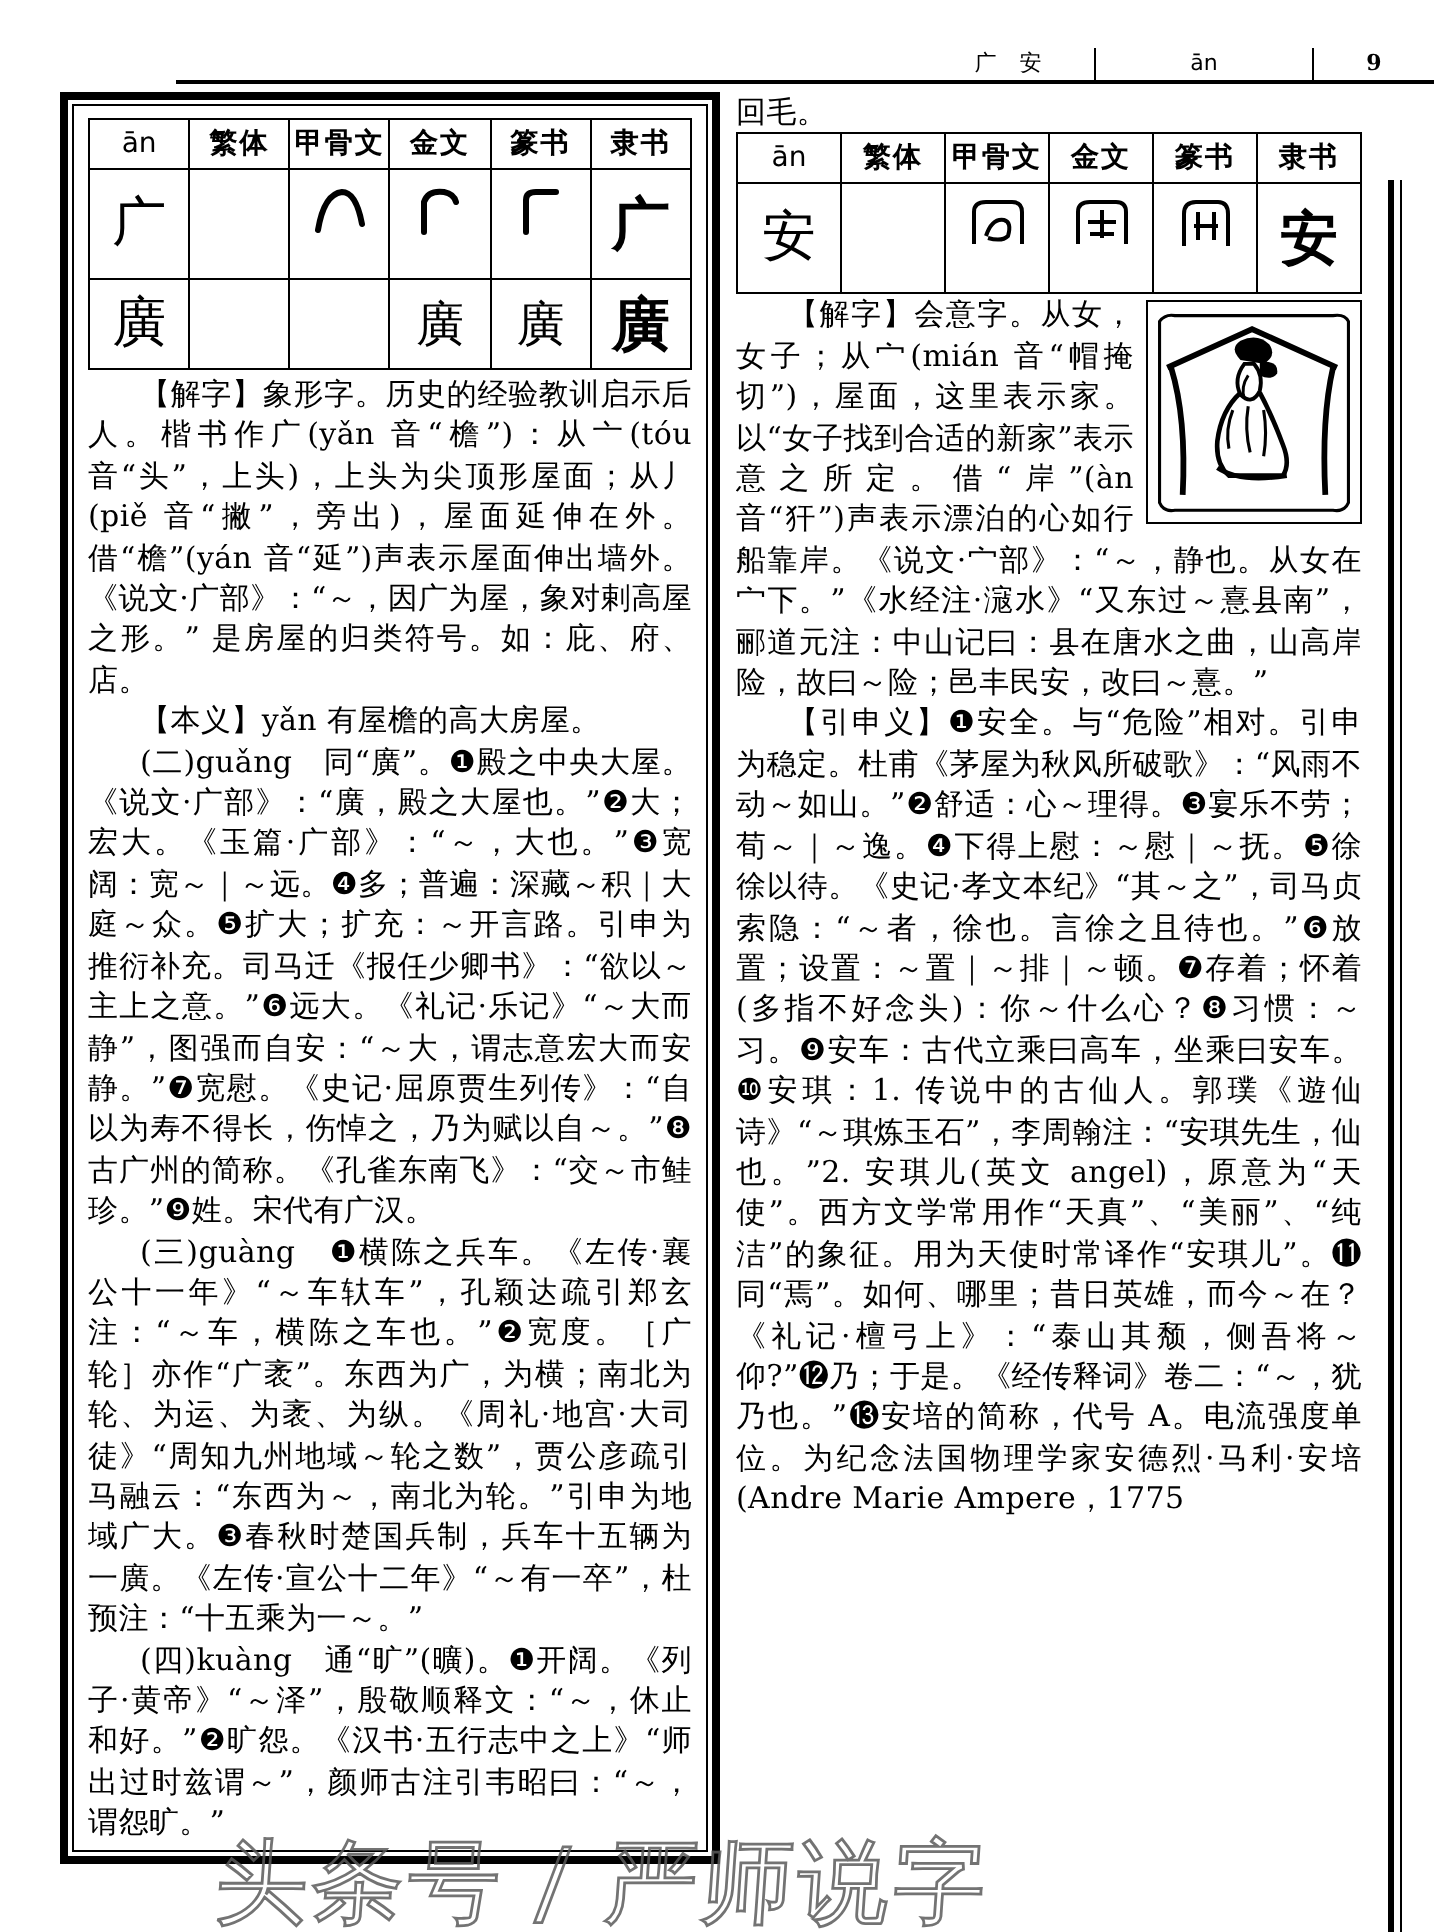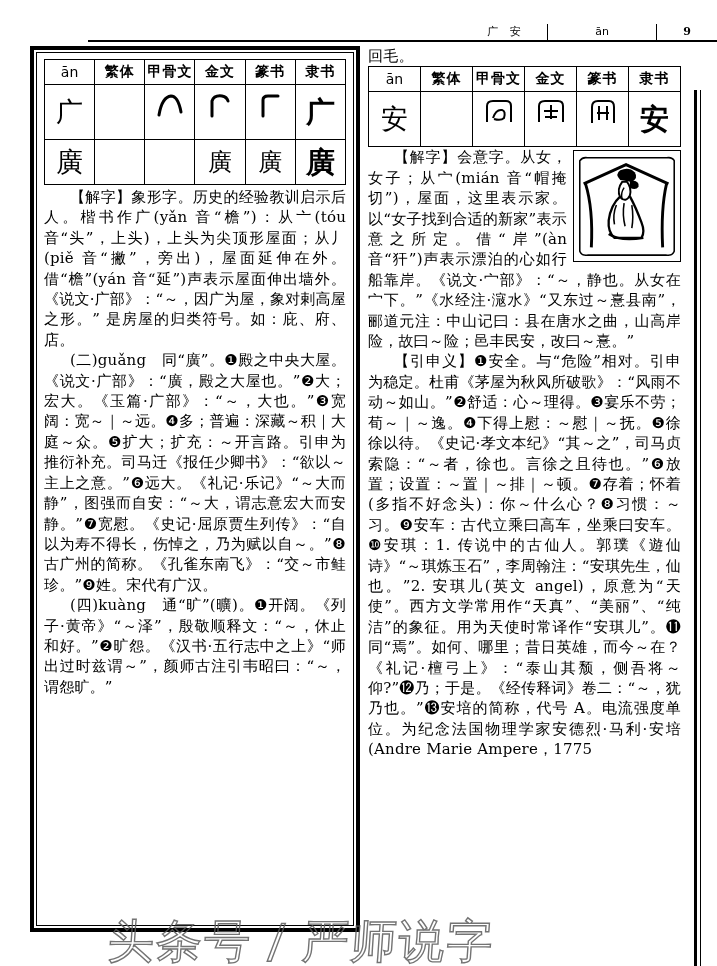--- a/index.html
+++ b/index.html
@@ -191,24 +191,26 @@
           <td class="glyph blank"></td>
           <td class="glyph anc">廣</td>
           <td class="glyph anc">廣</td>
           <td class="glyph li">廣</td>
         </tr>
       </tbody>
         </table>
 
       <p class="txt ind block"><span class="lbl">【解字】</span><span>象形字。历史的经验教训启示后人。楷书作广(yǎn 音“檐”)：从亠(tóu 音“头”，上头)，上头为尖顶形屋面；从丿(piě 音“撇”，旁出)，屋面延伸在外。借“檐”(yán 音“延”)声表示屋面伸出墙外。《说文·广部》：“～，因广为屋，象对剌高屋之形。” 是房屋的归类符号。如：庇、府、店。</span></p>
 
+      <p class="txt ind"><span class="lbl">【本义】</span><span>yǎn 有屋檐的高大房屋。</span></p>
 
 
       <p class="txt ind"><span>(二)guǎng　同“廣”。❶殿之中央大屋。《说文·广部》：“廣，殿之大屋也。”❷大；宏大。《玉篇·广部》：“～，大也。”❸宽阔：宽～｜～远。❹多；普遍：深藏～积｜大庭～众。❺扩大；扩充：～开言路。引申为推衍补充。司马迁《报任少卿书》：“欲以～主上之意。”❻远大。《礼记·乐记》“～大而静”，图强而自安：“～大，谓志意宏大而安静。”❼宽慰。《史记·屈原贾生列传》：“自以为寿不得长，伤悼之，乃为赋以自～。”❽古广州的简称。《孔雀东南飞》：“交～市鲑珍。”❾姓。宋代有广汉。</span></p>
 
+      <p class="txt ind"><span>(三)guàng　❶横陈之兵车。《左传·襄公十一年》“～车轪车”，孔颖达疏引郑玄注：“～车，横陈之车也。”❷宽度。［广轮］亦作“广袤”。东西为广，为横；南北为轮、为运、为袤、为纵。《周礼·地宫·大司徒》“周知九州地域～轮之数”，贾公彦疏引马融云：“东西为～，南北为轮。”引申为地域广大。❸春秋时楚国兵制，兵车十五辆为一廣。《左传·宣公十二年》“～有一卒”，杜预注：“十五乘为一～。”</span></p>
 
       <p class="txt ind"><span>(四)kuàng　通“旷”(曠)。❶开阔。《列子·黄帝》“～泽”，殷敬顺释文：“～，休止和好。”❷旷怨。《汉书·五行志中之上》“师出过时兹谓～”，颜师古注引韦昭曰：“～，谓怨旷。”</span></p>
 
 
     </div>
   </div>
 
   <div class="rightcol">
 
     <p class="txt">回毛。</p>

